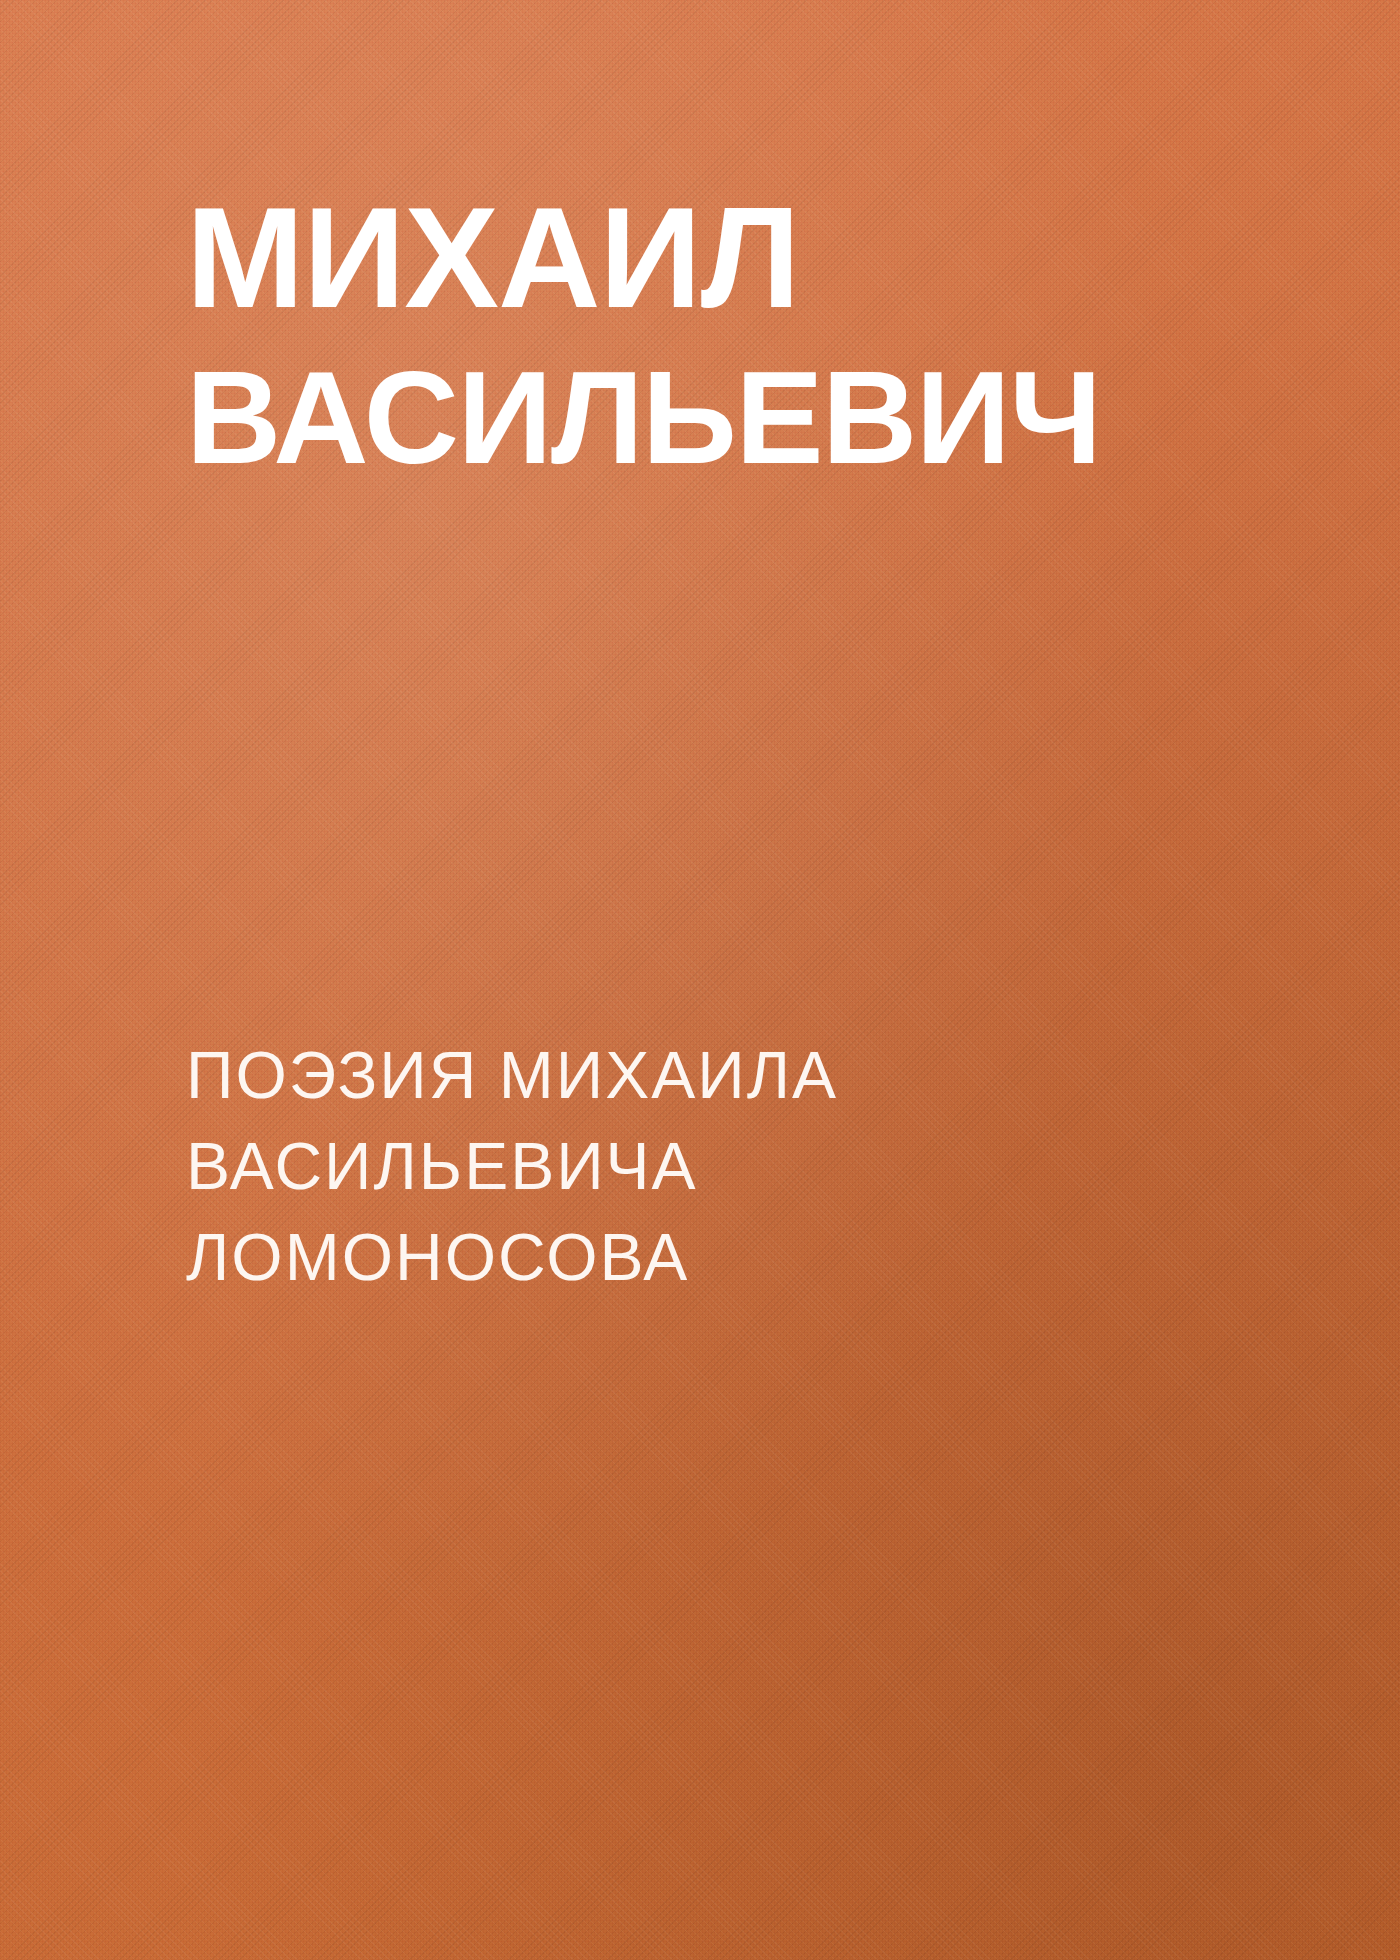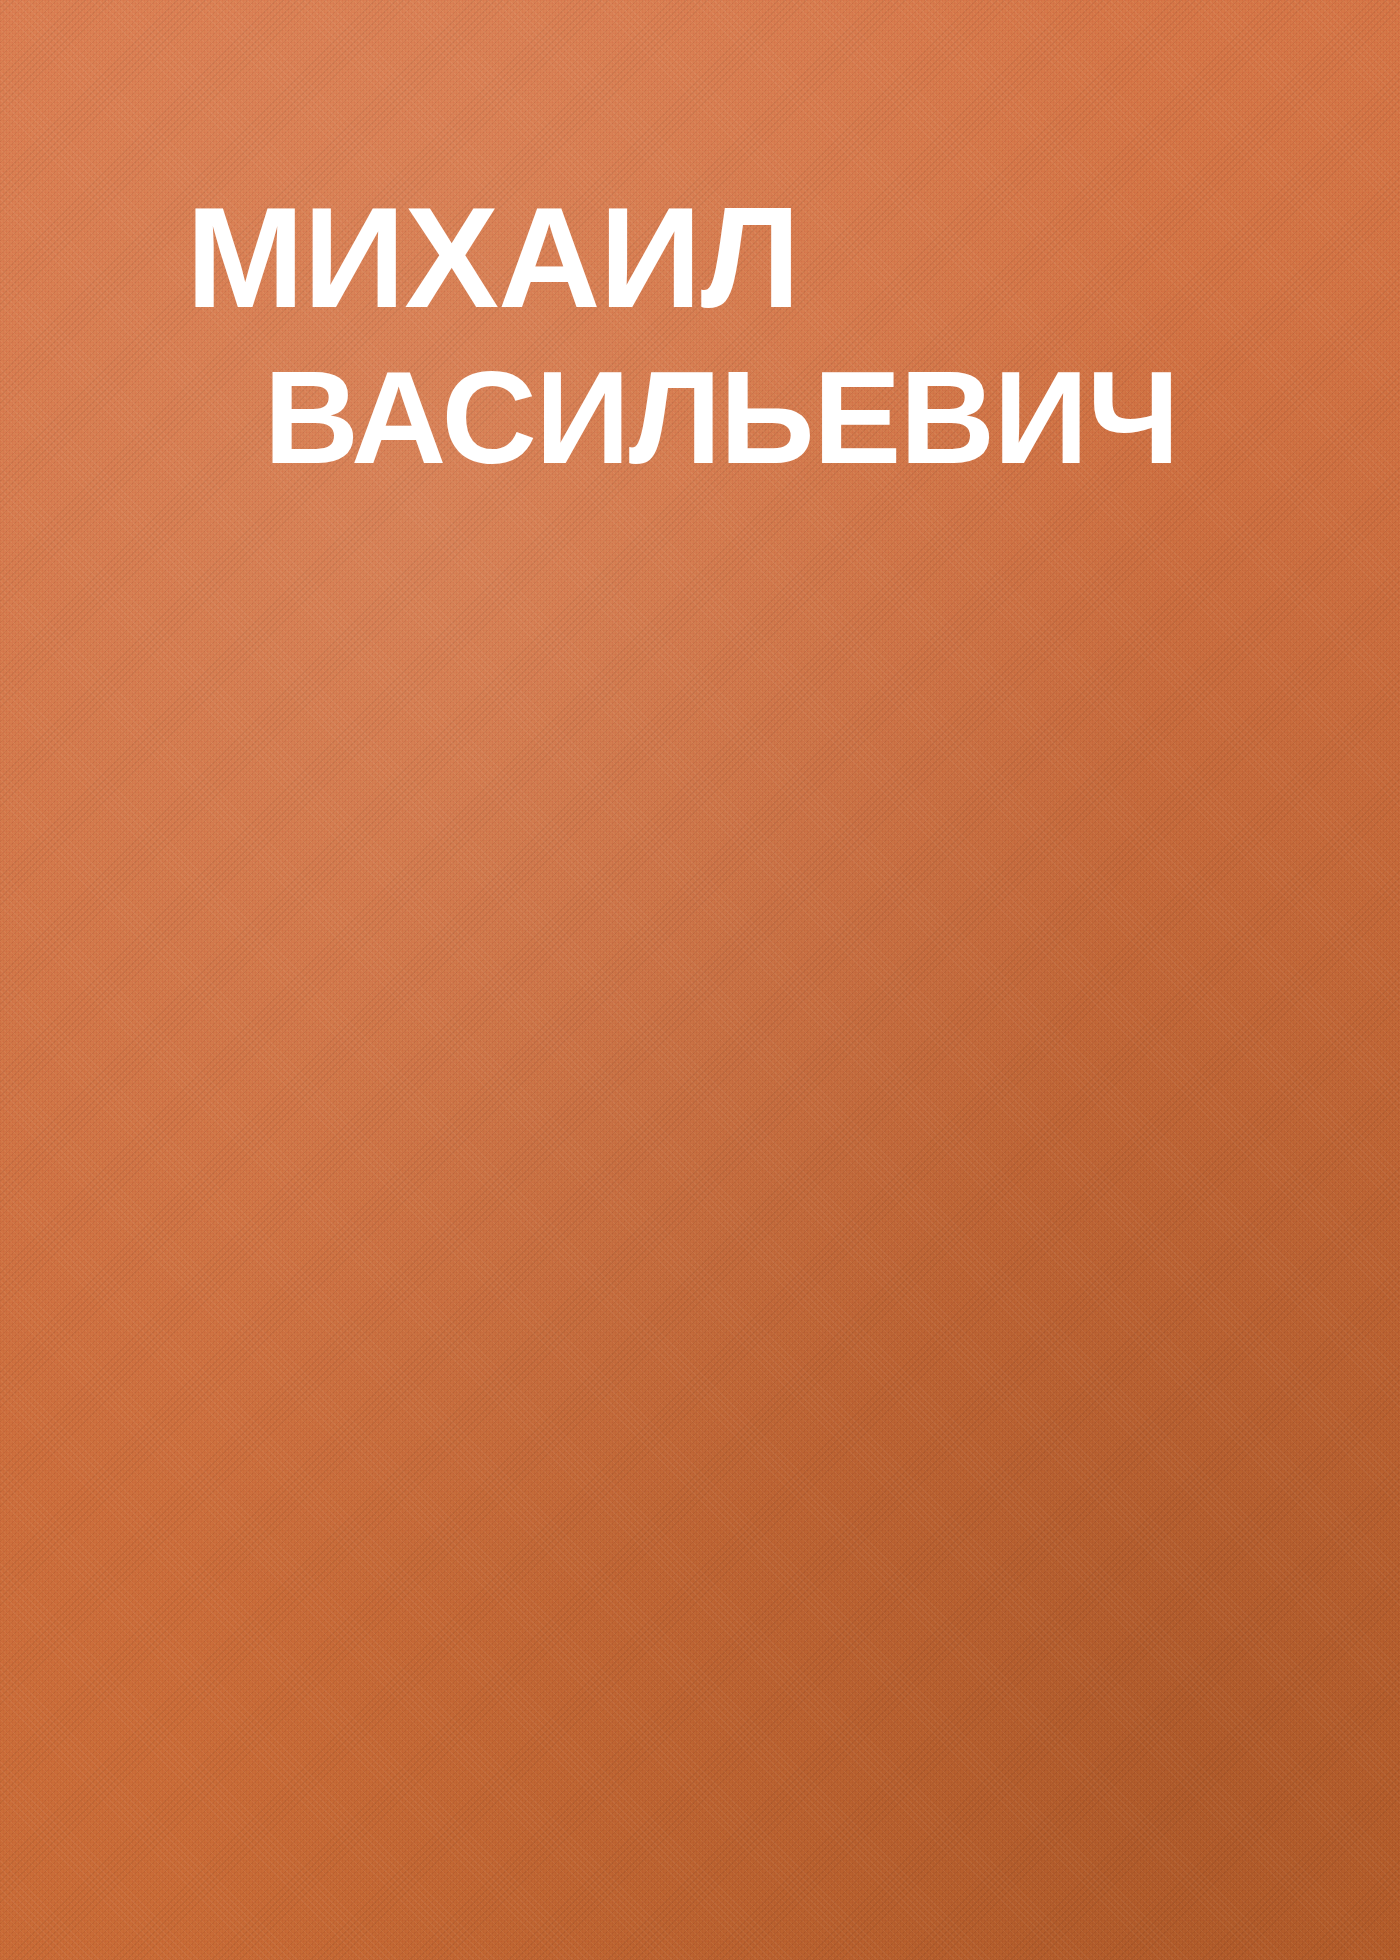--- a/index.html
+++ b/index.html
@@ -60,21 +60,20 @@
     text-transform: uppercase;
     margin: 0 0 26px 0;
     white-space: nowrap;
   }
   .author-line:last-child {
     margin-bottom: 0;
   }
   .author-line.l2 {
     font-size: 132px;
     letter-spacing: -1.5px;
-    text-align: center;
   }
   .author-line.l3 {
     font-size: 140px;
     letter-spacing: -1px;
   }
 
   .title-block {
     position: absolute;
     left: 186px;
     top: 1030px;
@@ -97,14 +96,19 @@
 </head>
 <body>
 
 <div class="cover">
 
   <div class="author-block">
     <span class="author-line l1">МИХАИЛ</span>
     <span class="author-line l2">ВАСИЛЬЕВИЧ</span>
   </div>
 
+  <div class="title-block">
+    <span class="title-line">ПОЭЗИЯ МИХАИЛА</span>
+    <span class="title-line">ВАСИЛЬЕВИЧА</span>
+    <span class="title-line">ЛОМОНОСОВА</span>
+  </div>
 
 </div>
 
 </body></html>

